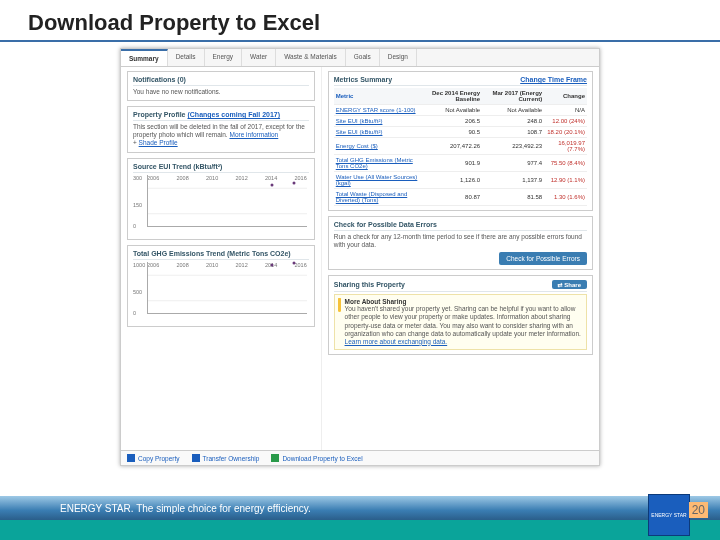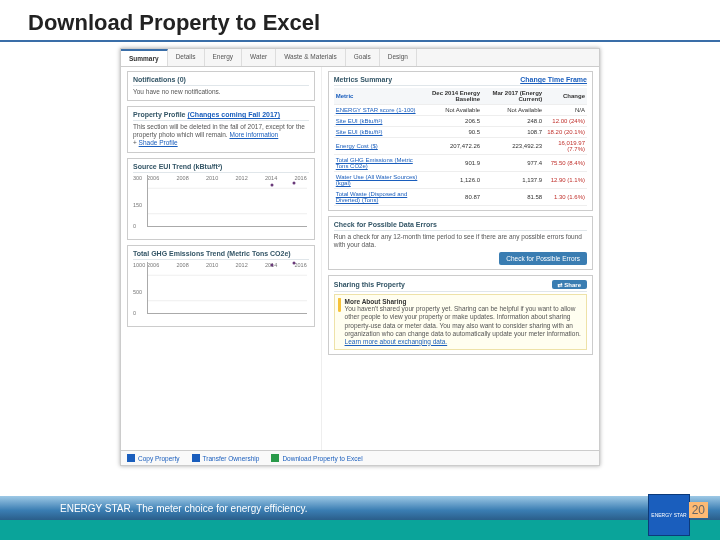--- a/index.html
+++ b/index.html
@@ -220,17 +220,17 @@
         <span>Transfer Ownership</span>
       </span>
     <span class="lk">
         <span class="mini-ico green"></span>
         <span>Download Property to Excel</span>
       </span>
   </div>
 </div>
 
 <div class="slide-footer">
-  <div class="blue-band">ENERGY STAR. The meter choice for energy efficiency.</div>
+  <div class="blue-band">ENERGY STAR. The simple choice for energy efficiency.</div>
   <div class="teal-band"></div>
   <div class="es-logo">ENERGY STAR</div>
   <div class="page-num">20</div>
 </div>
 
 </body></html>

